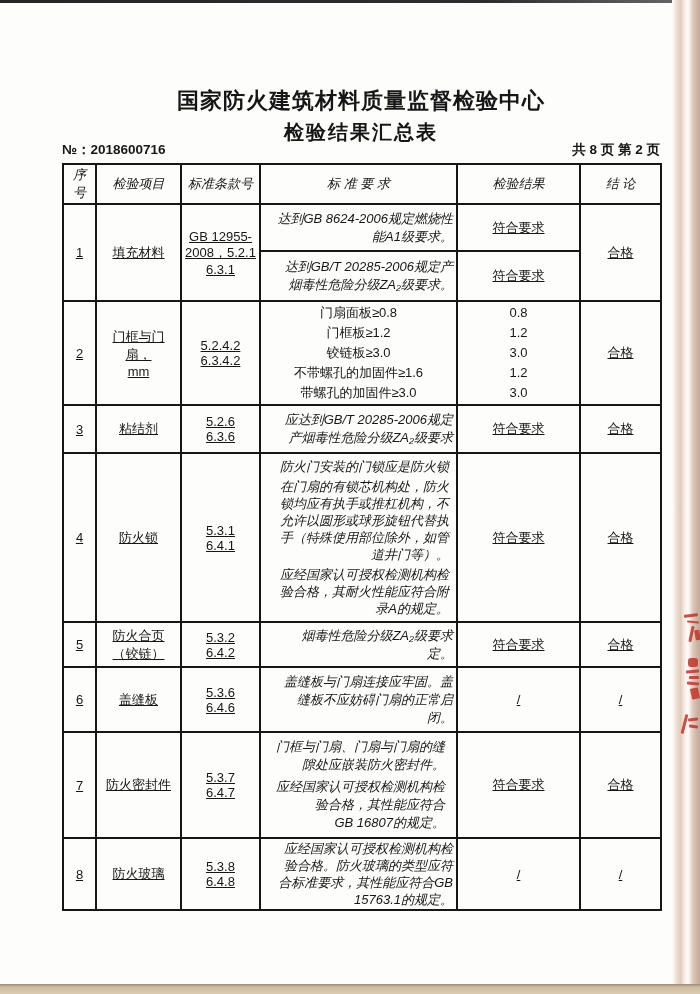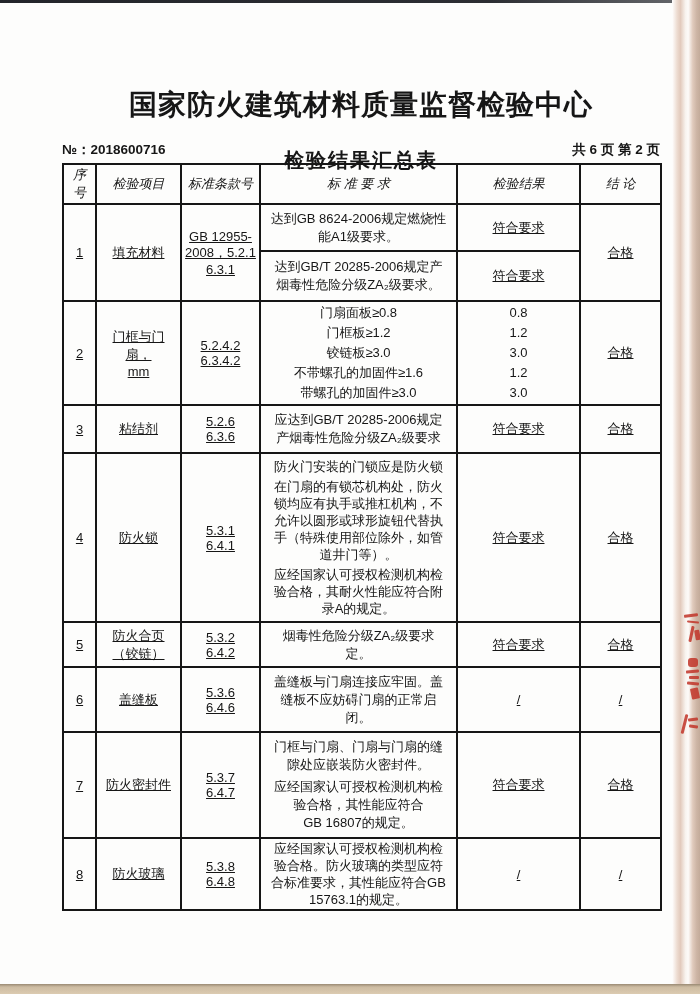--- a/index.html
+++ b/index.html
@@ -14,36 +14,36 @@
     background:linear-gradient(to right,#23252a 0%,#2c2e33 70%,#6a6c70 100%);}
   .right-edge{position:absolute;top:0;right:0;width:28px;height:994px;
     background:linear-gradient(to right,#ffffff 0%,#eddcd1 18%,#e2cabc 30%,#f8f3ee 48%,#fdfbf9 58%,#e0cabc 74%,#cdb5a5 88%,#c3ab9a 100%);}
   .bottom-edge{position:absolute;bottom:0;left:0;width:100%;height:10px;
     background:linear-gradient(to bottom,#9a8a74 0%,#cdbca2 30%,#dccbb1 100%);}
   
   .seal-frag{position:absolute;right:0;width:22px;overflow:hidden;}
   .seal-frag i{position:absolute;display:block;background:#c13428;opacity:.85;border-radius:1px;}
   
   .title1{position:absolute;top:86px;left:62px;width:598px;text-align:center;
-    font-size:28px;font-weight:bold;letter-spacing:1px;}
+    font-size:22px;font-weight:bold;letter-spacing:1px;}
   .title2{position:absolute;top:119px;left:62px;width:598px;text-align:center;
-    font-size:20px;font-weight:bold;letter-spacing:2px;margin-top:28px;}
+    font-size:20px;font-weight:bold;letter-spacing:2px;}
   .meta-row{position:absolute;top:141px;left:62px;width:598px;display:flex;
     justify-content:space-between;align-items:flex-end;font-size:13.5px;font-weight:700;}
   
   table.main{position:absolute;top:163px;left:62px;width:598px;
     border-collapse:collapse;table-layout:fixed;}
   table.main td,table.main th{border:2px solid #161616;padding:1px 3px;
     font-size:13px;font-weight:normal;vertical-align:middle;overflow:hidden;}
   col.c0{width:33px;}col.c1{width:85px;}col.c2{width:79px;}
   col.c3{width:197px;}col.c4{width:123px;}col.c5{width:81px;}
   .hd{font-weight:600;text-align:center;font-size:13.5px;}
   .cc{text-align:center;text-decoration:underline;}
   .pre{white-space:pre-line;}
-  .req{text-align:center;padding-left:6px;line-height:18px;}
+  .req{text-align:right;padding-left:6px;line-height:18px;font-style:italic;}
   .req .para{margin:4px 8px;}
   .tight{line-height:17px;}
   .tight .para{margin:3px 4px;}
   .lines .line{line-height:20px;text-align:center;}
   .slash{font-size:14px;}
 </style>
 </head>
 <body>
 
 <div class="top-edge"></div>
@@ -66,21 +66,21 @@
 <div class="seal-frag" style="top:712px;height:26px;">
   <i style="left:5px;top:2px;width:3px;height:20px;transform:rotate(14deg);"></i>
   <i style="left:10px;top:6px;width:10px;height:3px;transform:rotate(-7deg);"></i>
   <i style="left:11px;top:13px;width:9px;height:3px;transform:rotate(8deg);"></i>
 </div>
 
 <div class="title1">国家防火建筑材料质量监督检验中心</div>
 <div class="title2">检验结果汇总表</div>
 <div class="meta-row">
   <span>№：2018600716</span>
-  <span>共 6 页 第 2 页</span>
+  <span>共 8 页 第 2 页</span>
 </div>
 
 <table class="main">
   <colgroup>
       <col class="c0">
       <col class="c1">
       <col class="c2">
       <col class="c3">
       <col class="c4">
       <col class="c5">

